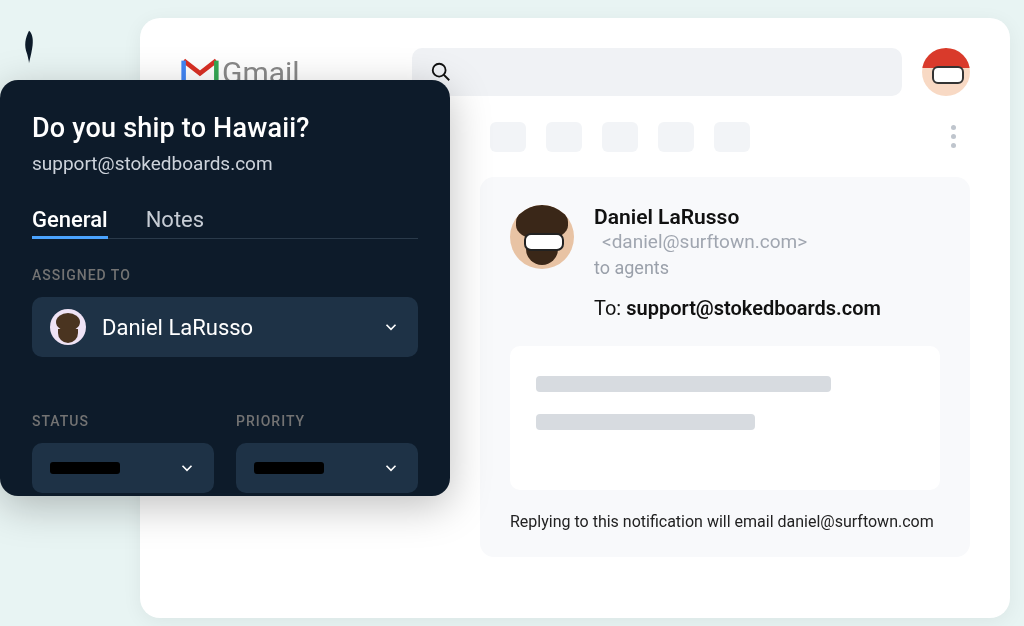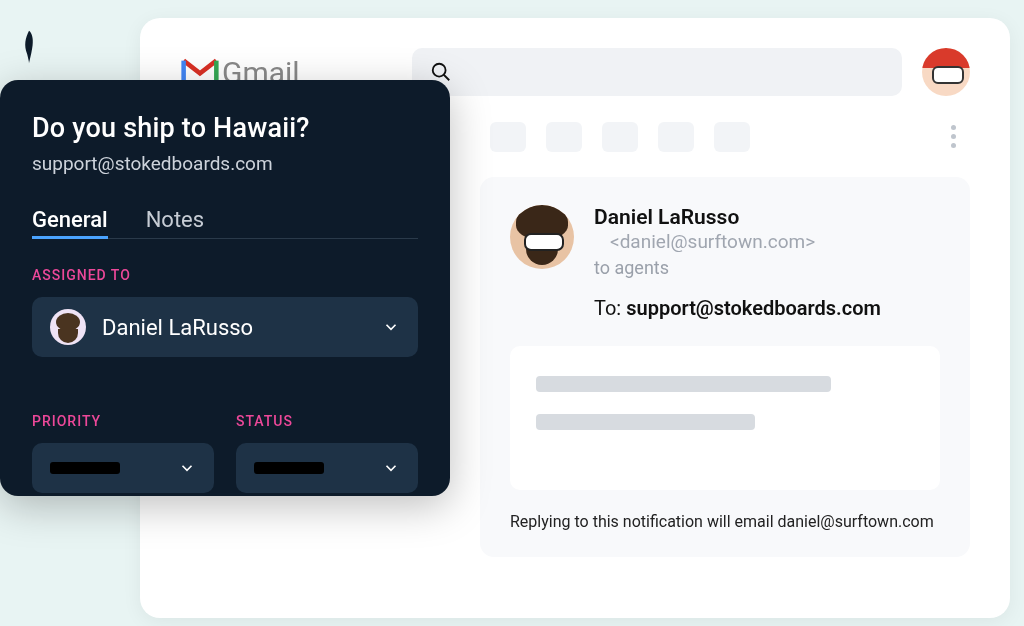--- a/index.html
+++ b/index.html
@@ -81,21 +81,21 @@
   .sender-avatar::after{
     content:""; position:absolute; top:28px; left:14px; width:36px; height:14px;
     background:#fff; border-radius:7px; border:2px solid #222;
   }
   .sender-beard{
     position:absolute; bottom:4px; left:16px; width:32px; height:20px;
     background:#3a2718; border-radius:0 0 16px 16px;
   }
   .email-meta { flex:1; }
   .sender-line { font-size:21px; color:#111; font-weight:600; }
-  .sender-email { font-size:19px; color:#a0a6b0; font-weight:400; margin-left:16px;}
+  .sender-email { font-size:19px; color:#a0a6b0; font-weight:400; margin-left:8px;}
   .recipients { font-size:18px; color:#9aa0aa; margin-top:4px; }
   .to-line { font-size:20px; color:#111; margin-top:18px; }
   .to-line .to-label{ font-weight:400; }
   .to-line .to-addr{ font-weight:600; }
 
   .email-body {
     margin-top:26px; background:#fff; border-radius:10px; padding:30px 26px 60px;
   }
   .body-line { height:16px; background:#d7dbe0; border-radius:4px; margin-bottom:22px; }
   .body-line.w1 { width:78%; }
@@ -111,21 +111,21 @@
     padding:32px 32px 28px; color:#fff;
     box-shadow: 0 10px 40px rgba(0,0,0,0.25);
   }
   .ticket-title { font-size:27px; font-weight:500; letter-spacing:0.2px; }
   .ticket-subtitle { font-size:19px; color:#cdd3db; margin-top:8px; font-weight:400;}
 
   .ticket-tabs { display:flex; gap:38px; margin-top:32px; border-bottom:1px solid #2a3a4a; }
   .ticket-tab { font-size:22px; color:#c6ccd4; padding-bottom:4px; cursor:pointer; }
   .ticket-tab.active { color:#fff; border-bottom:3px solid #4aa3ff; margin-bottom:-1px; font-weight:500;}
   
-  .field-label { font-size:14px; letter-spacing:1px; color:#ec4899; margin-top:28px; text-transform:uppercase; font-weight:500;}
+  .field-label { font-size:14px; letter-spacing:1px; color:#737373; margin-top:28px; text-transform:uppercase; font-weight:500;}
   .assigned-select {
     margin-top:14px; background:#1e3246; border-radius:10px;
     display:flex; align-items:center; padding:12px 18px; gap:16px; cursor:pointer;
   }
   .mini-avatar {
     width:36px; height:36px; border-radius:50%; background:#efe3f5; position:relative; overflow:hidden; flex-shrink:0;
   }
   .mini-avatar::before{
     content:""; position:absolute; top:4px; left:6px; right:6px; height:18px;
     background:#4a3420; border-radius:50%;
@@ -228,31 +228,31 @@
   <div class="assigned-select">
     <div class="mini-avatar"></div>
     <div class="assigned-name">Daniel LaRusso</div>
     <span class="chev"><svg viewBox="0 0 24 24">
           <polyline points="6 9 12 15 18 9"></polyline>
         </svg></span>
   </div>
 
   <div class="two-col">
     <div class="col">
+      <div class="field-label">STATUS</div>
+      <div class="small-select">
+        <div class="redacted"></div>
+        <span class="chev"><svg viewBox="0 0 24 24">
+              <polyline points="6 9 12 15 18 9"></polyline>
+            </svg></span>
+      </div>
+    </div>
+    <div class="col">
       <div class="field-label">PRIORITY</div>
       <div class="small-select">
         <div class="redacted"></div>
         <span class="chev"><svg viewBox="0 0 24 24">
               <polyline points="6 9 12 15 18 9"></polyline>
             </svg></span>
       </div>
     </div>
-    <div class="col">
-      <div class="field-label">STATUS</div>
-      <div class="small-select">
-        <div class="redacted"></div>
-        <span class="chev"><svg viewBox="0 0 24 24">
-              <polyline points="6 9 12 15 18 9"></polyline>
-            </svg></span>
-      </div>
-    </div>
   </div>
 </div>
 
 </body></html>

